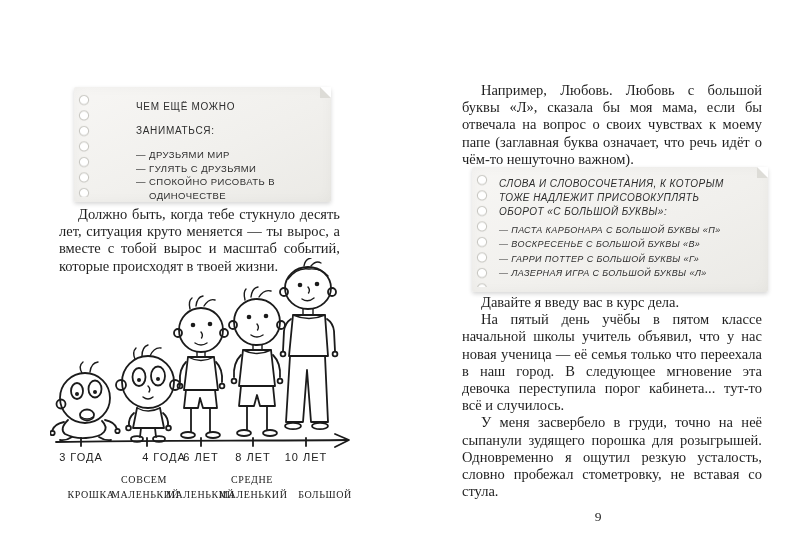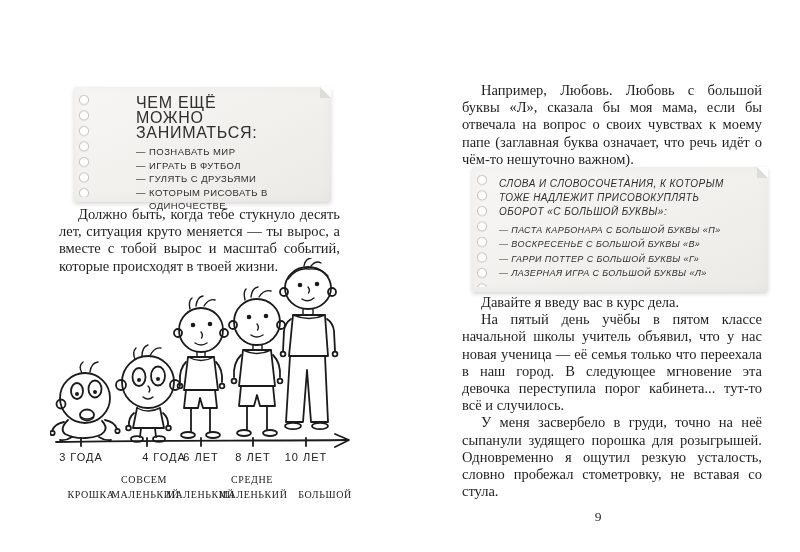--- a/index.html
+++ b/index.html
@@ -40,21 +40,21 @@
     top:0;right:0;width:0;height:0;
     border-top:11px solid #ffffff;
     border-left:11px solid #dddcd7;
   }
   .hand{
     font-family:"Liberation Sans", sans-serif;
     color:#2e2e2e;
   }
   .note-left-content{padding:8px 8px 0 62px;}
   .note-title-left{
-    font-size:16px;line-height:15px;letter-spacing:0.7px;
+    font-size:10px;line-height:24px;letter-spacing:0.7px;
     max-width:118px;
   }
   .note-left-items{margin-top:5px;}
   .note-left-items .note-item{
     font-size:9.5px;line-height:13.6px;letter-spacing:0.45px;
     max-width:140px;
     padding-left:13px;text-indent:-13px;
   }
   .note-right-content{padding:10px 10px 0 27px;}
   .note-title-right{
@@ -98,24 +98,23 @@
 <div style="position:absolute;inset:0;">
 
   <section>
 
     <div class="note" style="left:74px;top:87px;width:257px;height:115px;">
       <div class="holes"></div>
       <div class="fold"></div>
       <div class="note-left-content hand">
         <div class="note-title-left">ЧЕМ ЕЩЁ МОЖНО ЗАНИМАТЬСЯ:</div>
         <div class="note-left-items">
-          <div class="note-item">— ПОЗНАВАТЬ МИР</div>
-          <div class="note-item">— ИГРАТЬ В ФУТБОЛ</div>
+          <div class="note-item">— ДРУЗЬЯМИ МИР</div>
           <div class="note-item">— ГУЛЯТЬ С ДРУЗЬЯМИ</div>
-          <div class="note-item">— КОТОРЫМ РИСОВАТЬ В ОДИНОЧЕСТВЕ</div>
+          <div class="note-item">— СПОКОЙНО РИСОВАТЬ В ОДИНОЧЕСТВЕ</div>
         </div>
       </div>
     </div>
 
     <p class="serif-para abs" style="left:59px;top:206px;width:281px;">Должно быть, когда тебе стукнуло десять лет, ситуация круто меняется — ты вырос, а вместе с то­бой вырос и масштаб событий, которые происходят в твоей жизни.</p>
 
     <svg class="abs" style="left:50px;top:258px;" width="320" height="196" viewBox="0 0 320 196">
 
       <g>
         <path class="thin" d="M40,114 q1,-9 8,-10"></path>

